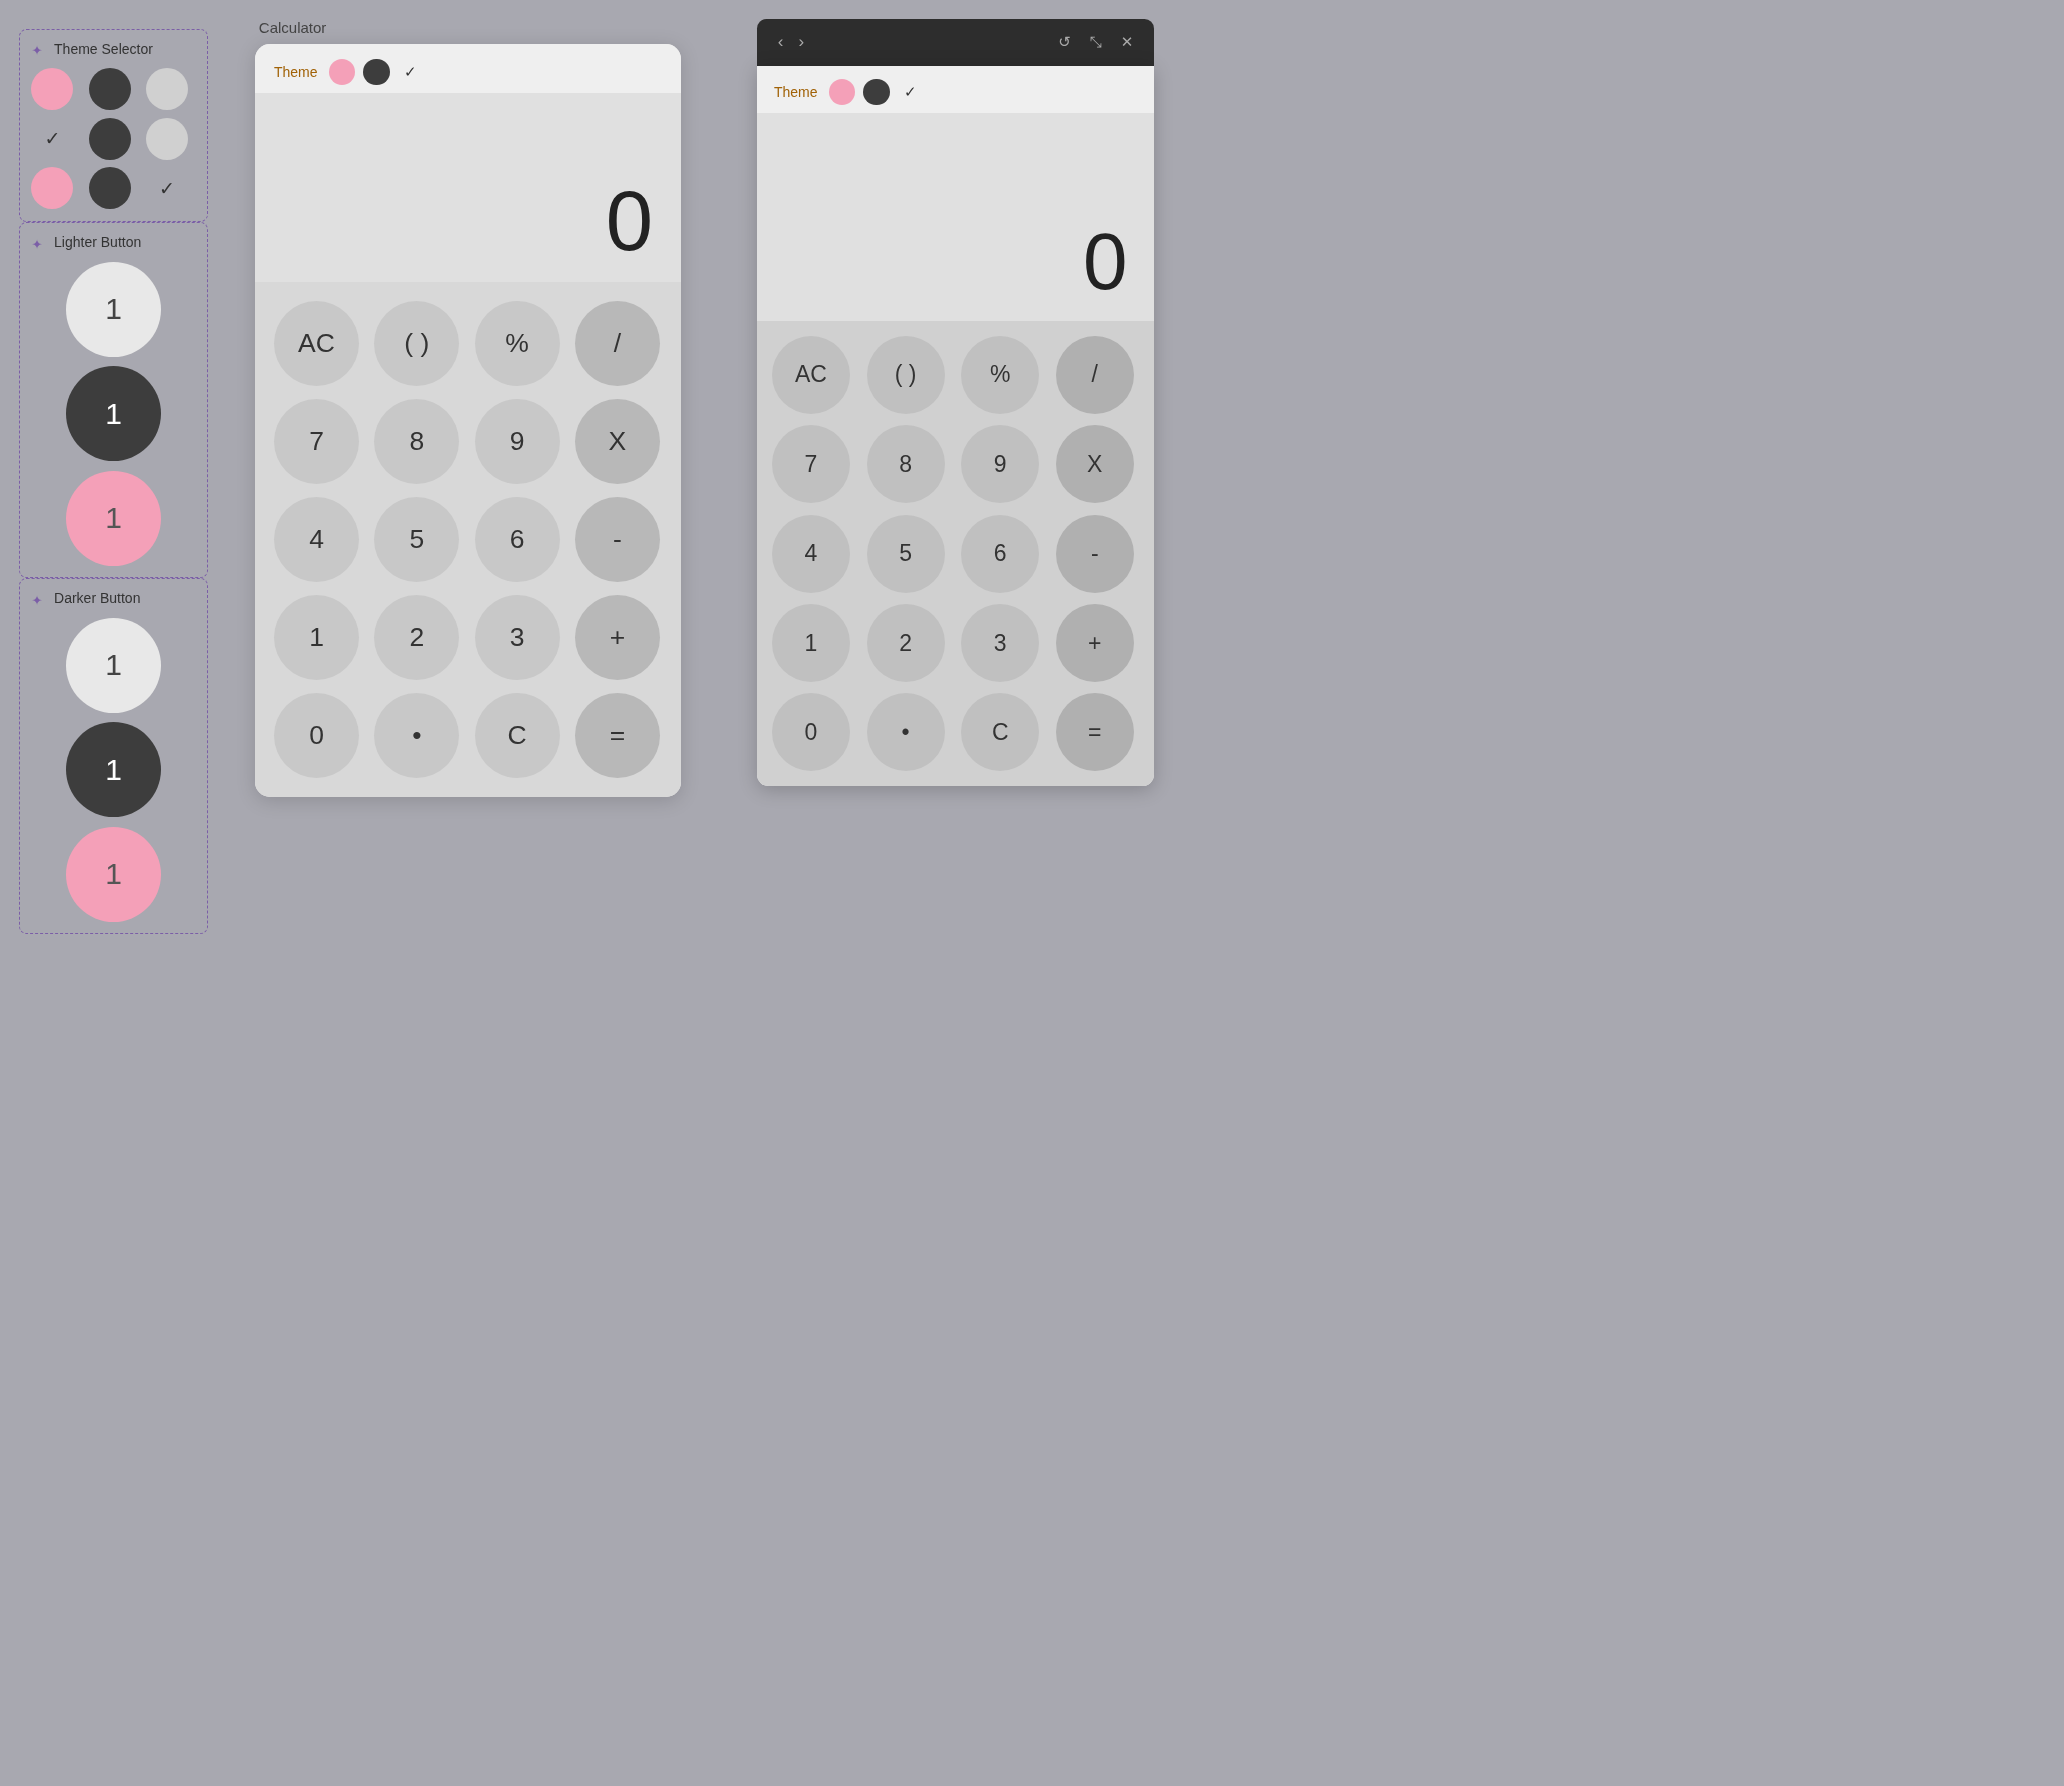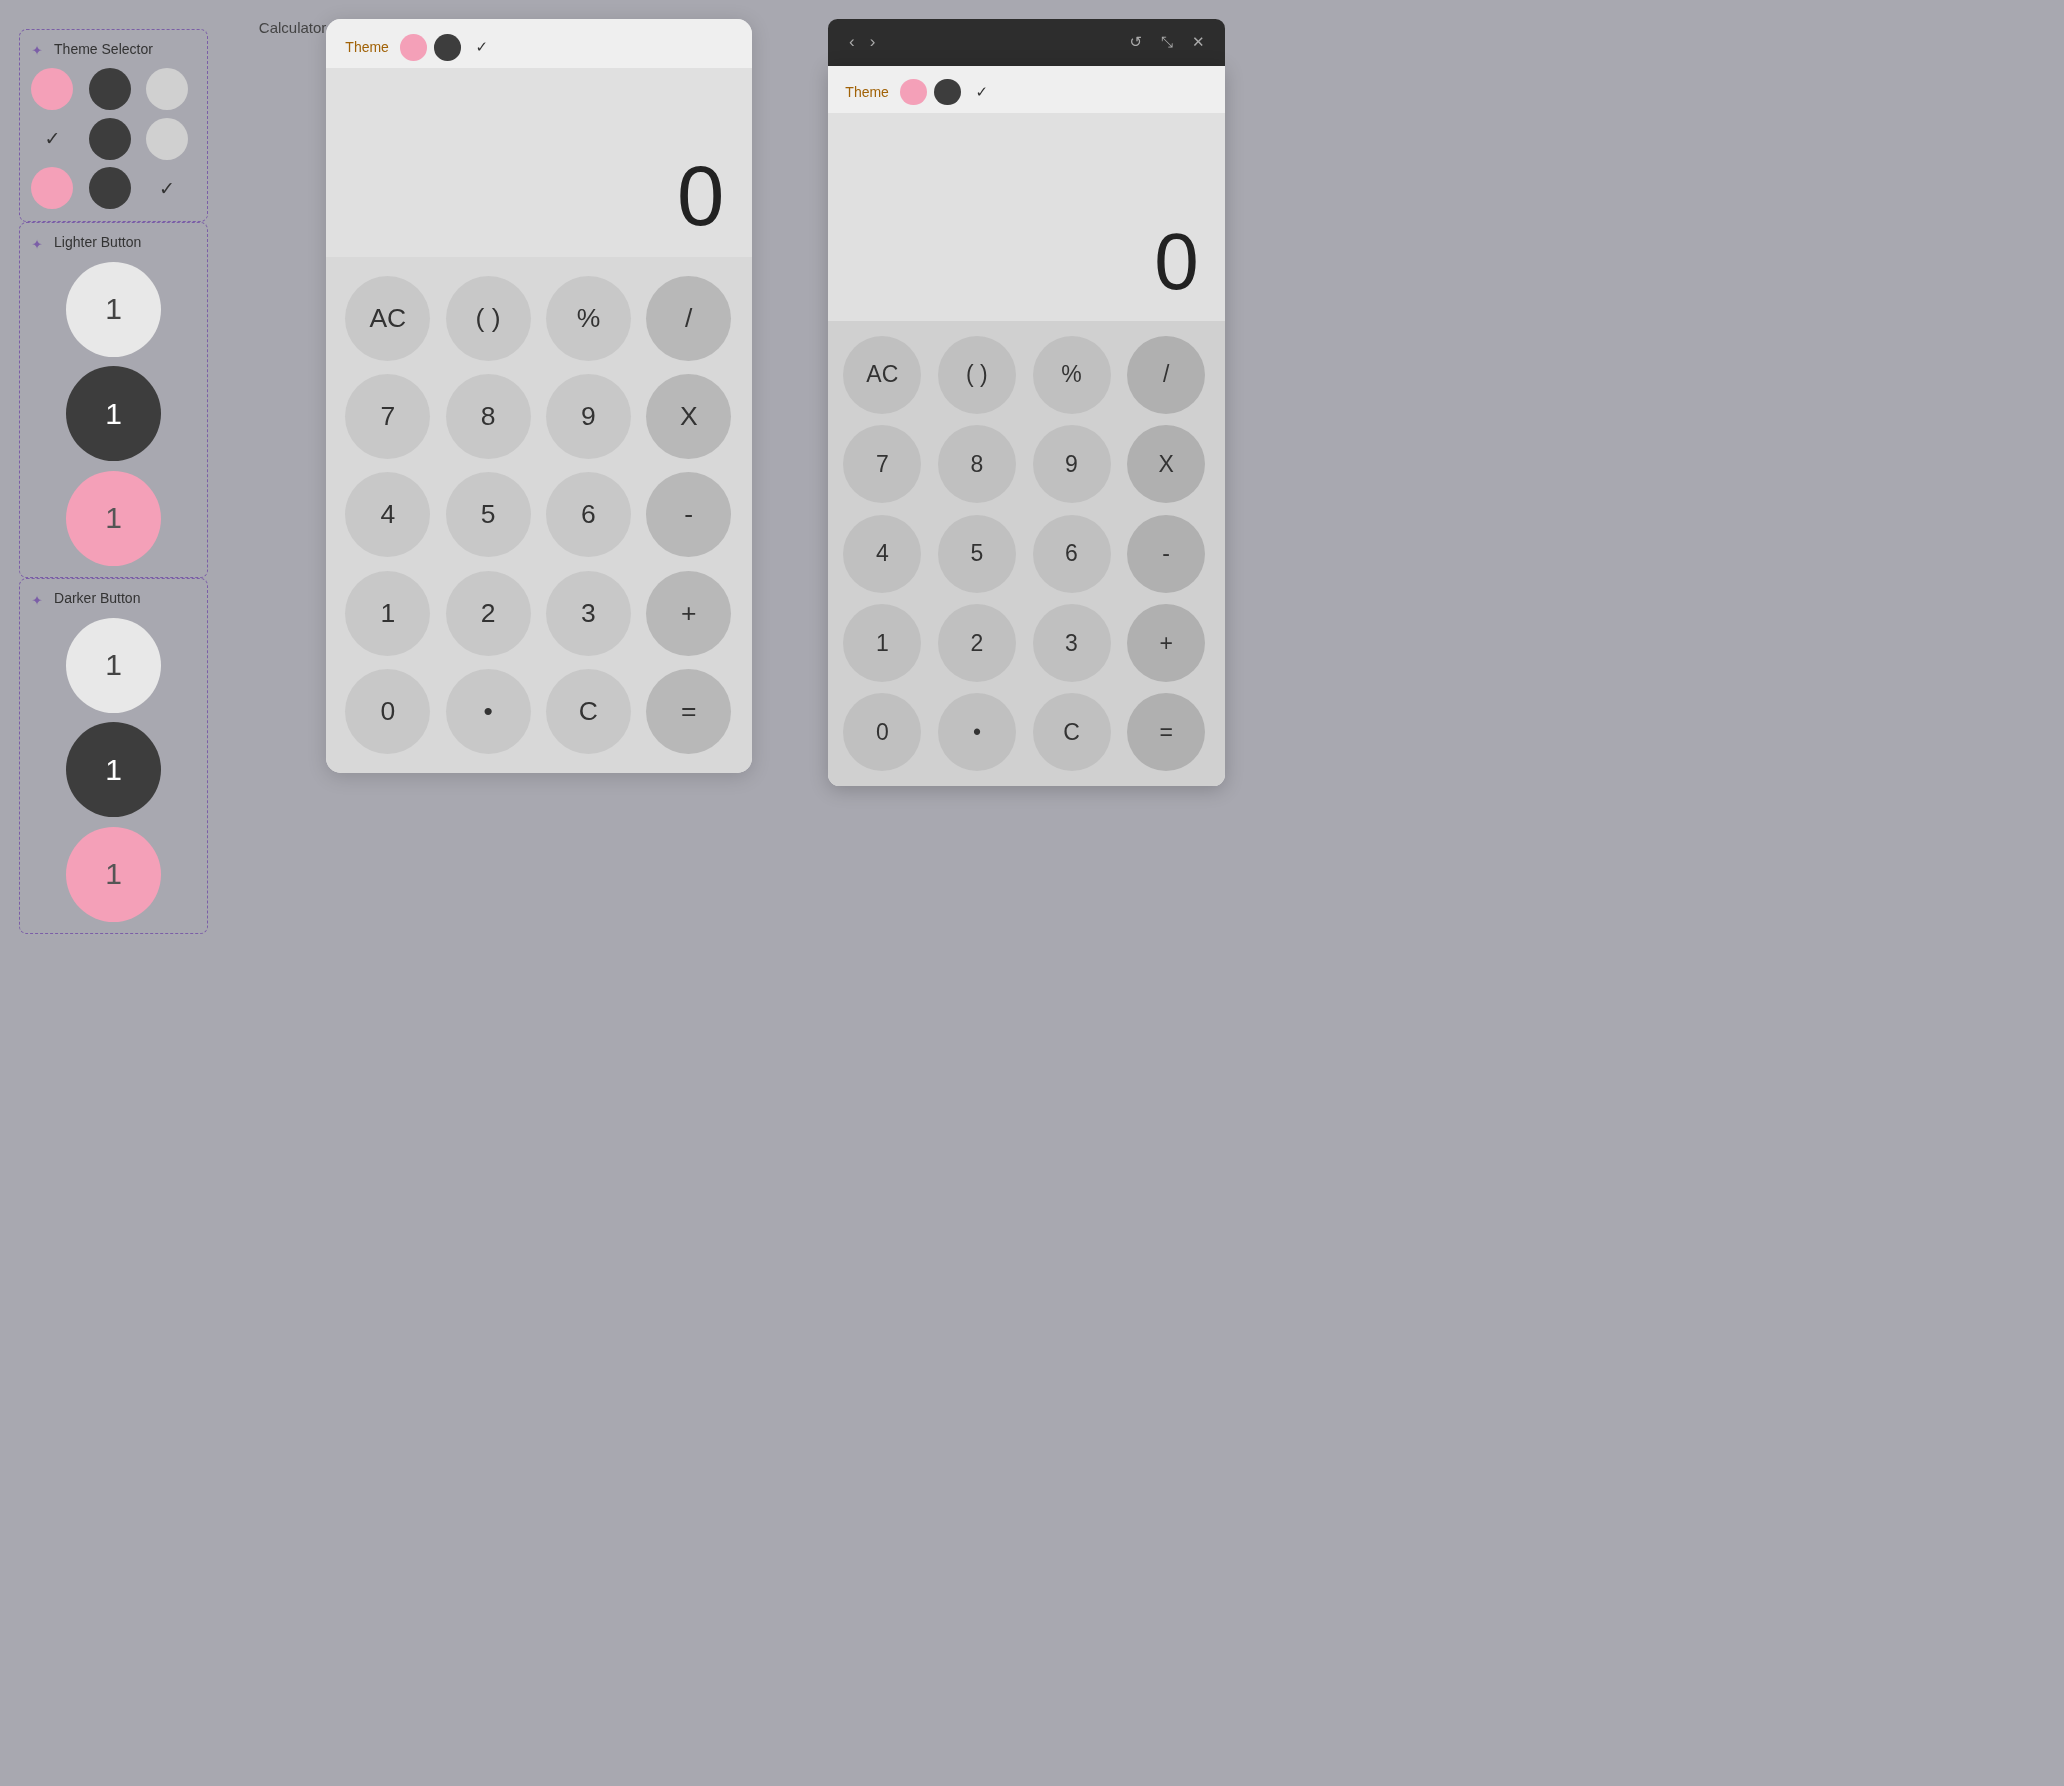--- a/index.html
+++ b/index.html
@@ -91,20 +91,21 @@
       justify-content: center;
     }
 
     .sample-btn.light-btn { background: #e8e8e8; color: #444; }
     .sample-btn.dark-btn { background: #3d3d3d; color: white; }
     .sample-btn.pink-btn { background: #f4a0b8; color: #555; }
 
     
     .calculator-container {
       display: flex;
+      flex-direction: column;
       margin-top: 0;
     }
 
     .calc-label {
       font-size: 15px;
       color: #444;
       margin-bottom: 7.6px;
       padding-left: 3.8px;
     }
 

